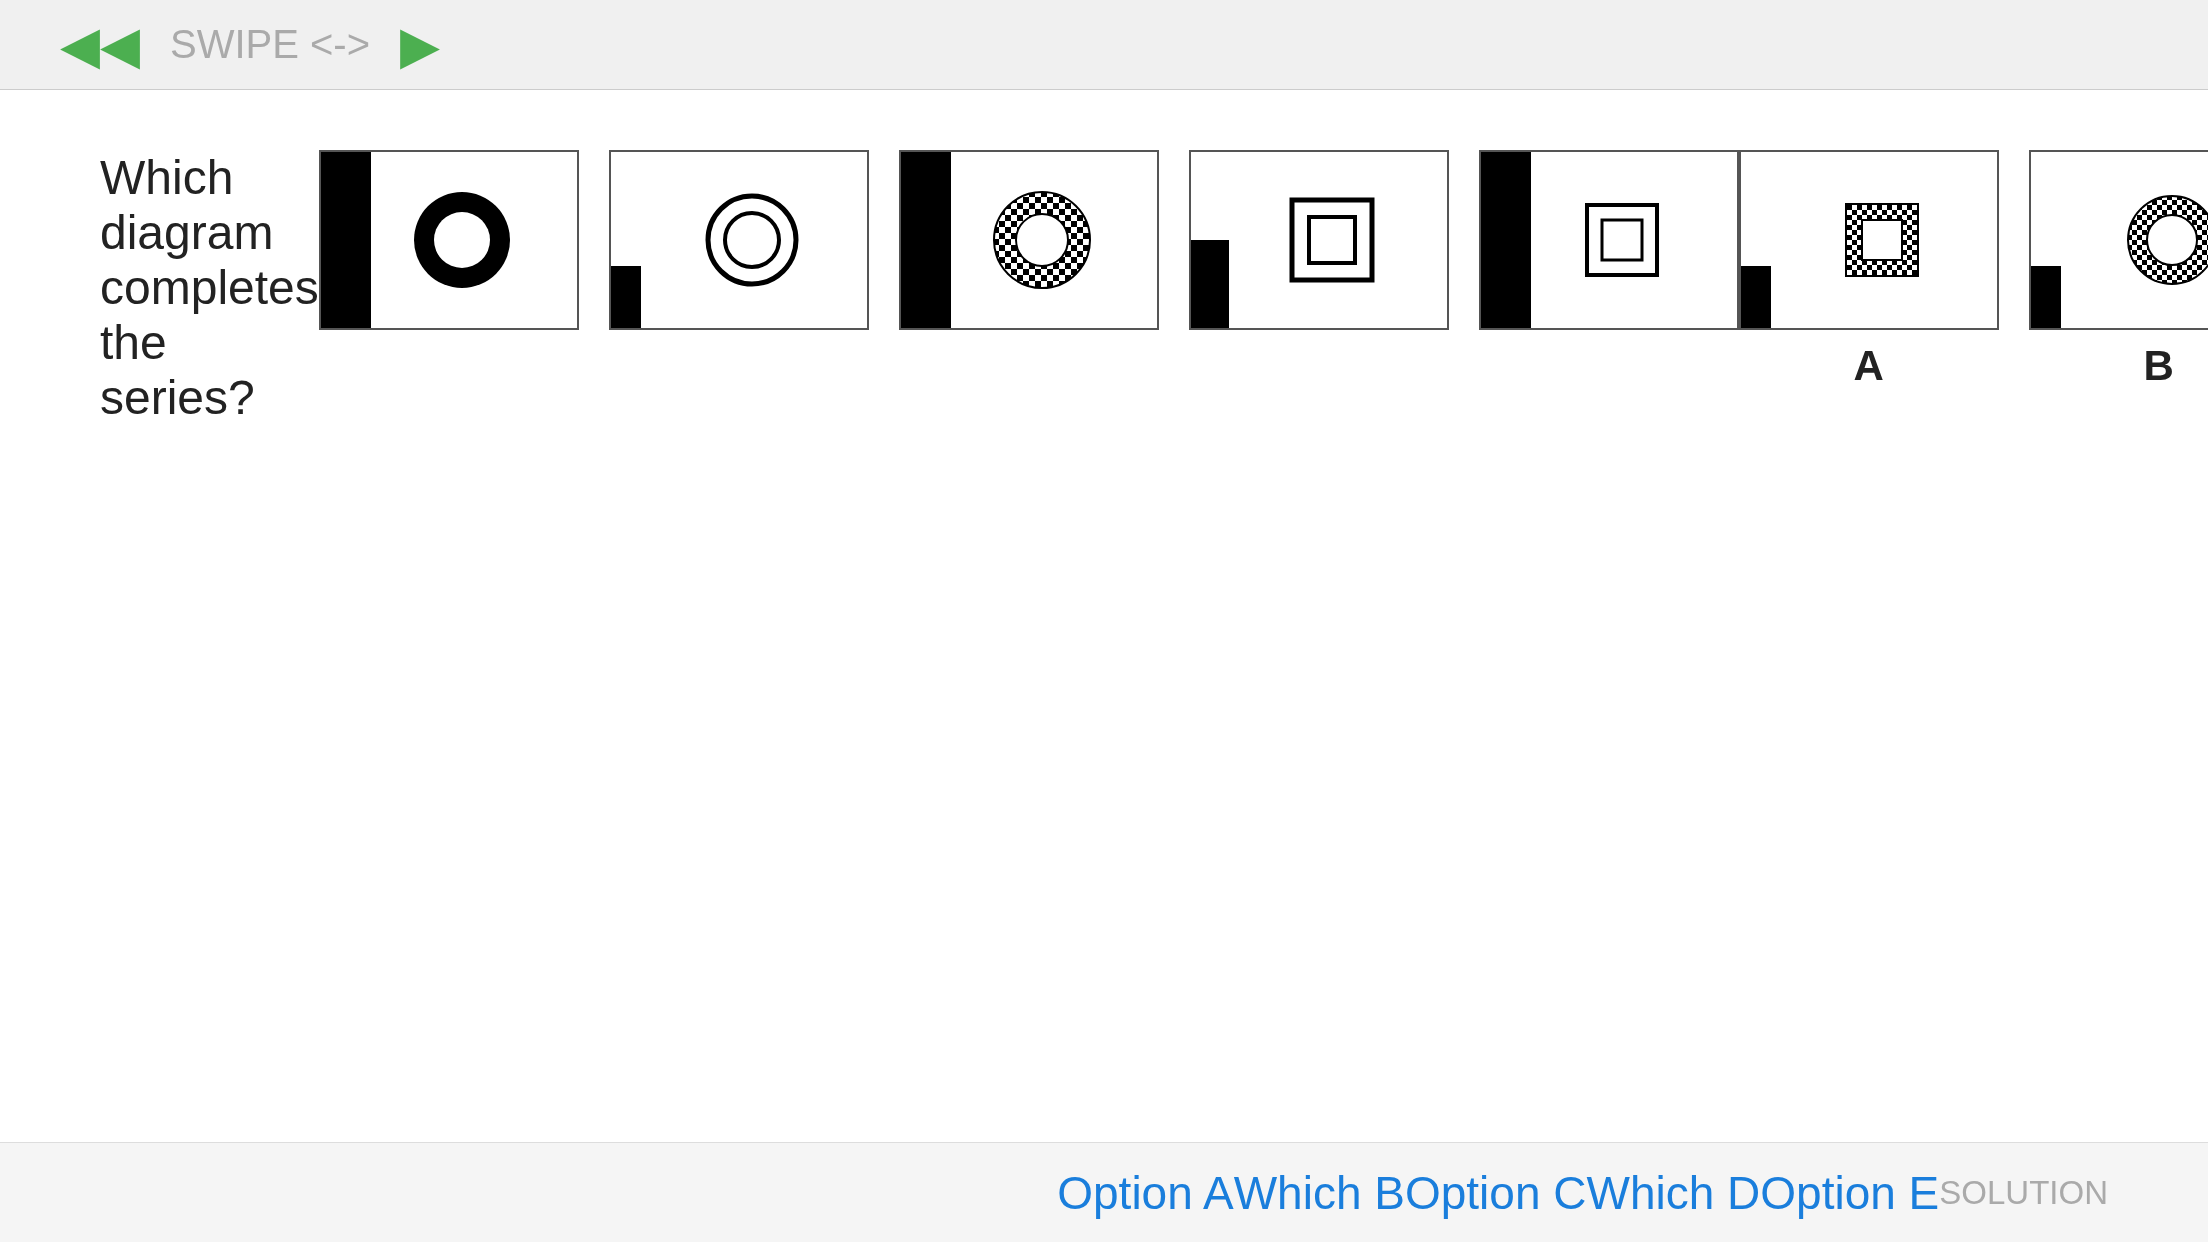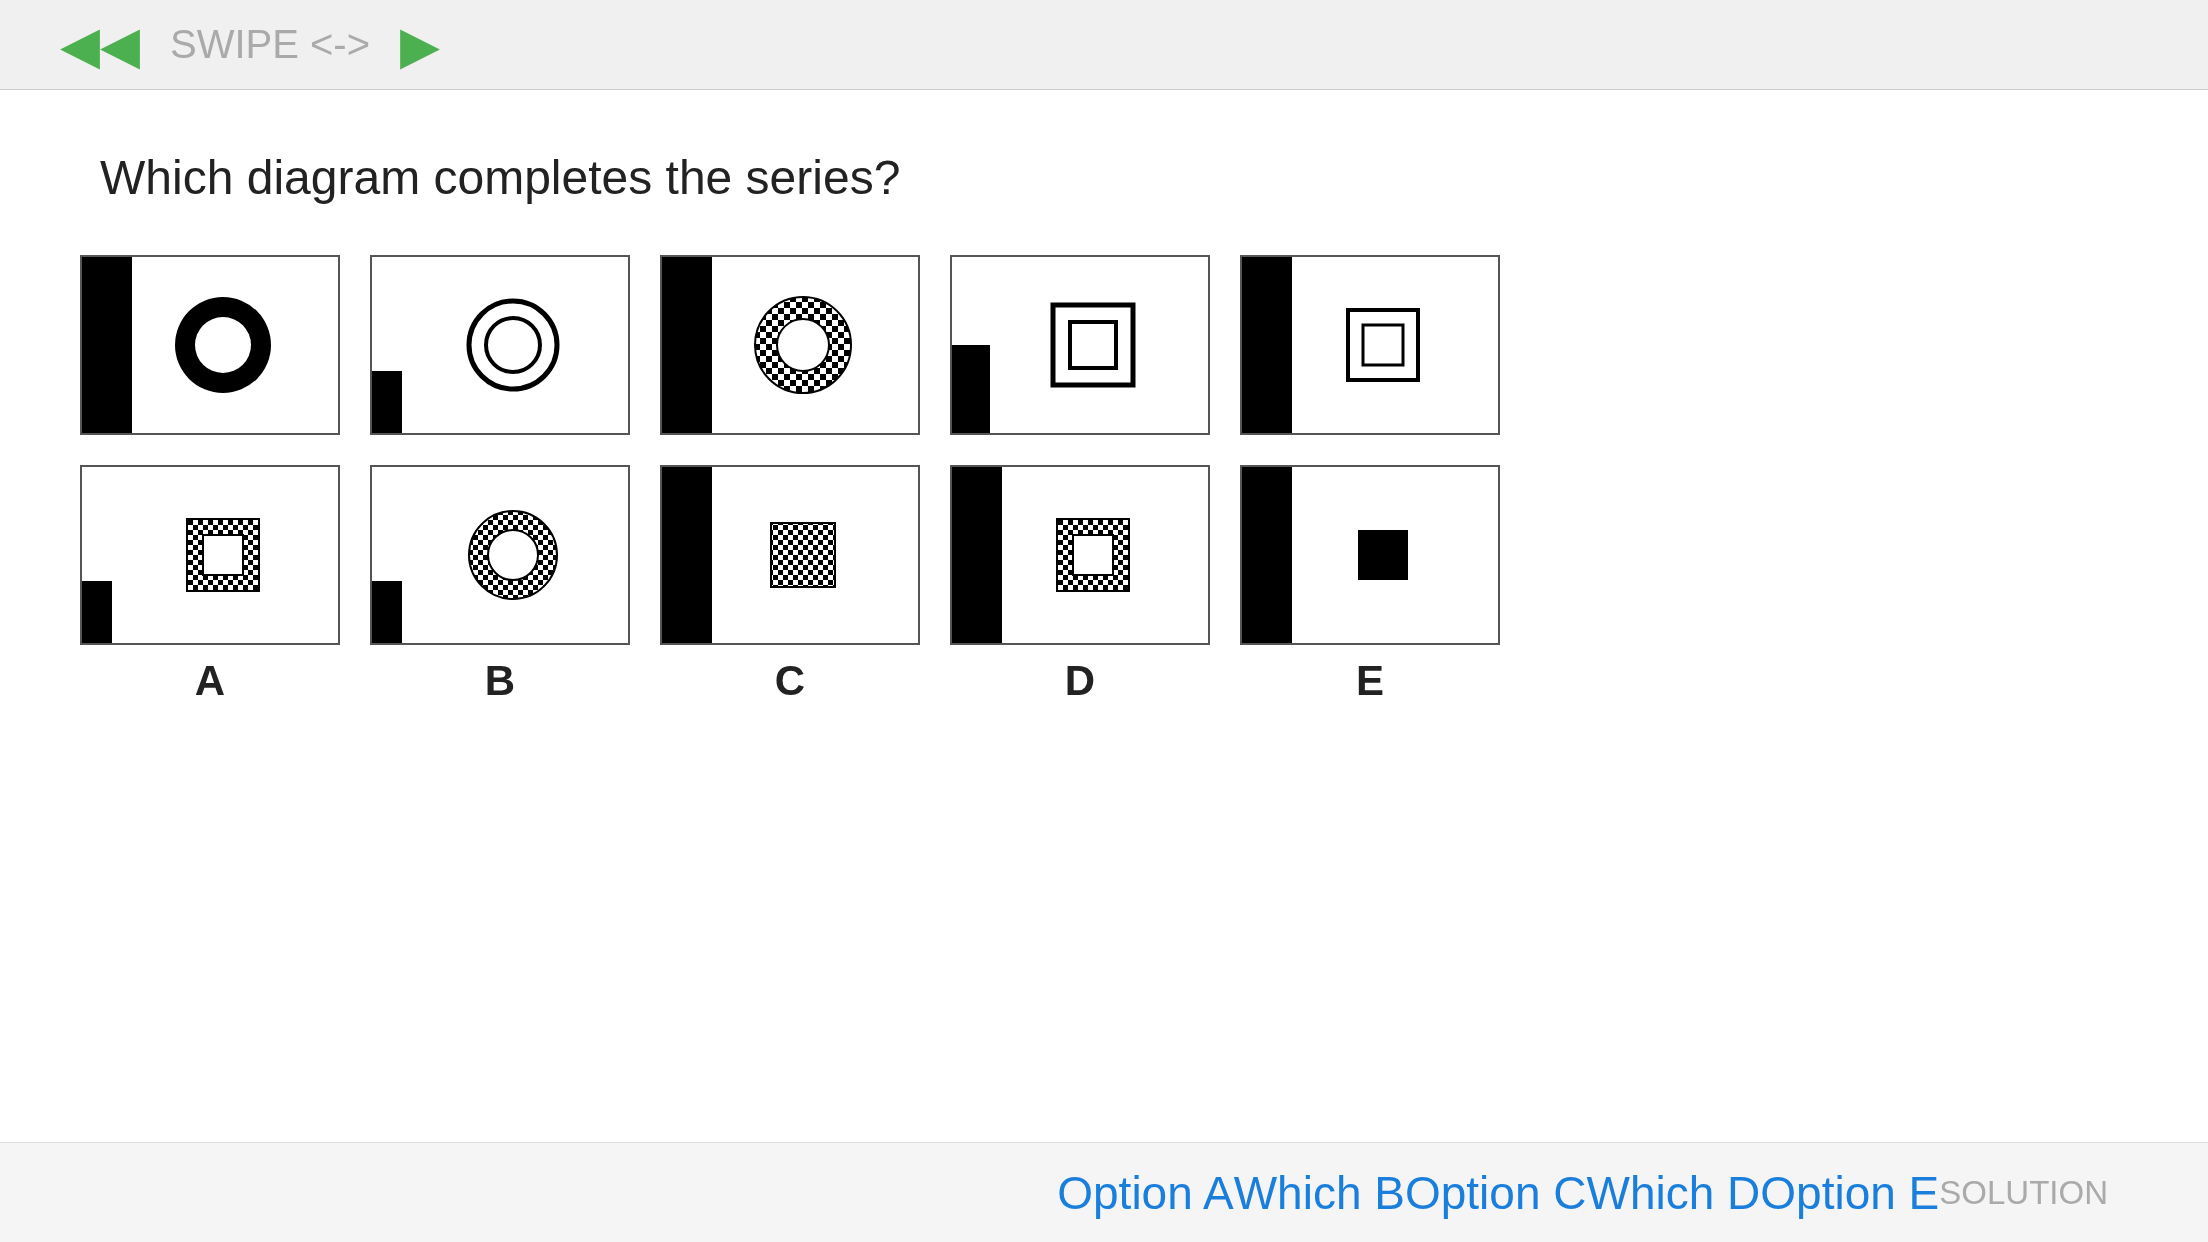--- a/index.html
+++ b/index.html
@@ -58,21 +58,21 @@
       color: #aaa;
       font-weight: 400;
     }
 
     
     .main {
       flex: 1;
       background: #ffffff;
       padding: 60px 80px 30px 80px;
       display: flex;
-      flex-direction: column;
+      flex-direction: row;
     }
 
     .question-text {
       font-size: 48px;
       color: #222;
       margin-bottom: 50px;
       margin-left: 20px;
     }
 
     

